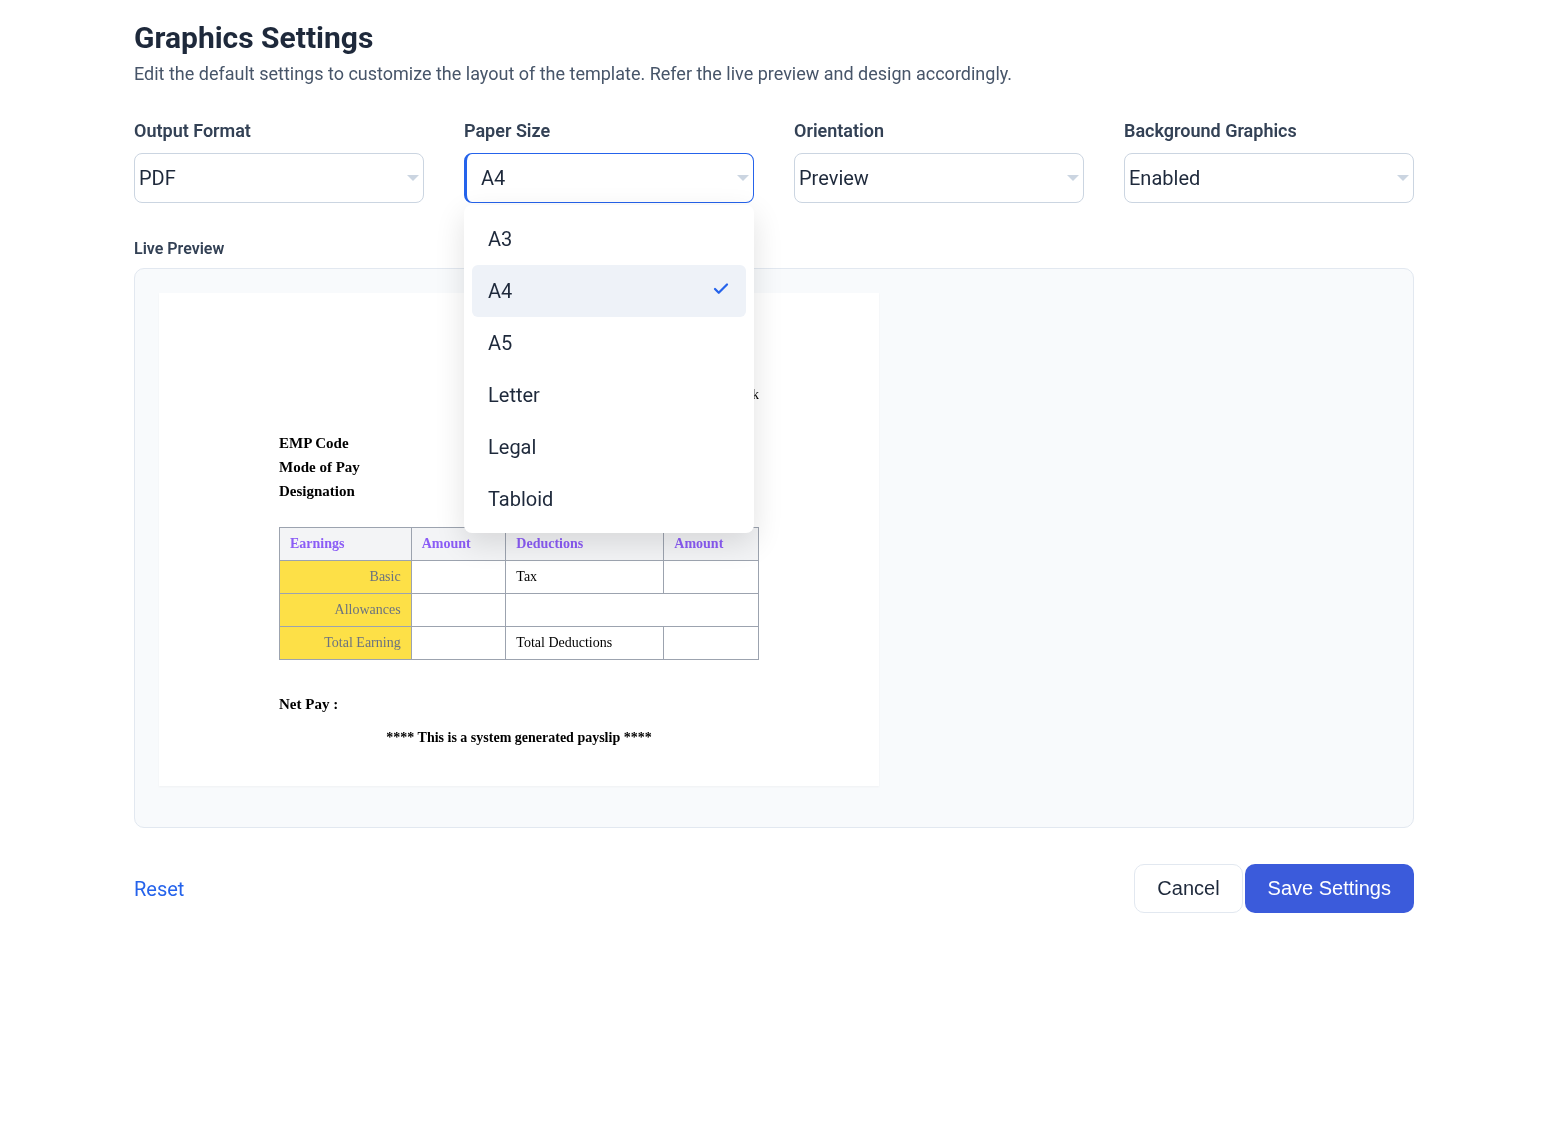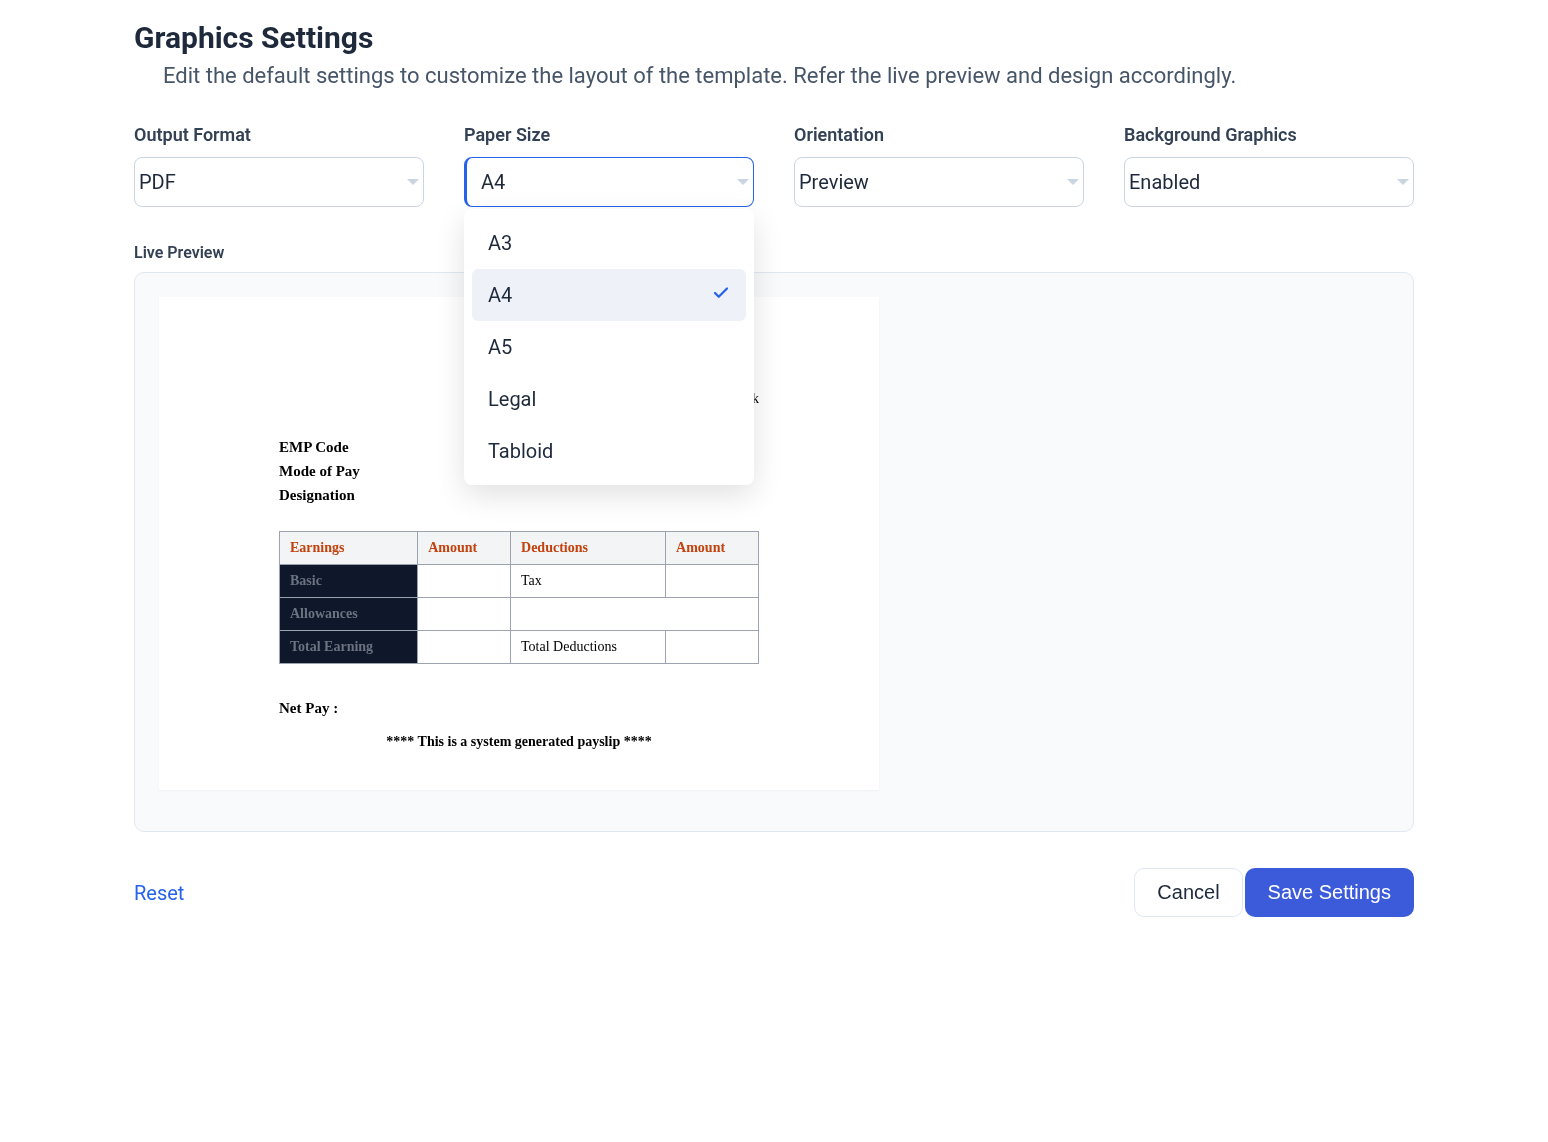--- a/index.html
+++ b/index.html
@@ -13,24 +13,23 @@
       max-width: 1280px;
       margin: 0 auto;
     }
     .page-title {
       font-size: 30px;
       font-weight: 700;
       color: #1e293b;
       margin-bottom: 8px;
     }
     .page-subtitle {
-      font-size: 22px;
+      font-size: 18px;
       color: #475569;
       margin-bottom: 36px;
-      margin-left: 29px;
     }
     .form-row {
       display: grid;
       grid-template-columns: repeat(4, 1fr);
       gap: 40px;
       margin-bottom: 36px;
     }
     .form-group { position: relative; }
     .form-label {
       display: block;
@@ -135,27 +134,28 @@
       margin-bottom: 36px;
       font-size: 14px;
     }
     .preview-table th, .preview-table td {
       border: 1px solid #9ca3af;
       padding: 8px 10px;
       text-align: left;
     }
     .preview-table th {
       background: #f3f4f6;
-      color: #c2410c;
+      color: #8b5cf6;
       font-weight: bold;
     }
     .preview-table .muted {
-      background: #0f172a;
+      background: #fde047;
       color: #6b7280;
-      font-weight: bold;
+      font-weight: normal;
+      text-align: right;
     }
     .preview-netpay {
       font-weight: bold;
       font-size: 15px;
       margin-bottom: 17px;
     }
     .preview-footnote {
       text-align: center;
       font-size: 14px;
       font-weight: bold;
@@ -219,20 +219,23 @@
         <div class="dropdown-item selected">
           <span>A4</span>
           <span class="check-icon">
             <svg width="18" height="18" viewBox="0 0 24 24" fill="none" stroke="currentColor" stroke-width="3" stroke-linecap="round" stroke-linejoin="round">
                 <polyline points="20 6 9 17 4 12"></polyline>
               </svg>
           </span>
         </div>
         <div class="dropdown-item">
           <span>A5</span>
+        </div>
+        <div class="dropdown-item">
+          <span>Letter</span>
         </div>
         <div class="dropdown-item">
           <span>Legal</span>
         </div>
         <div class="dropdown-item">
           <span>Tabloid</span>
         </div>
       </div>
     </div>
 

